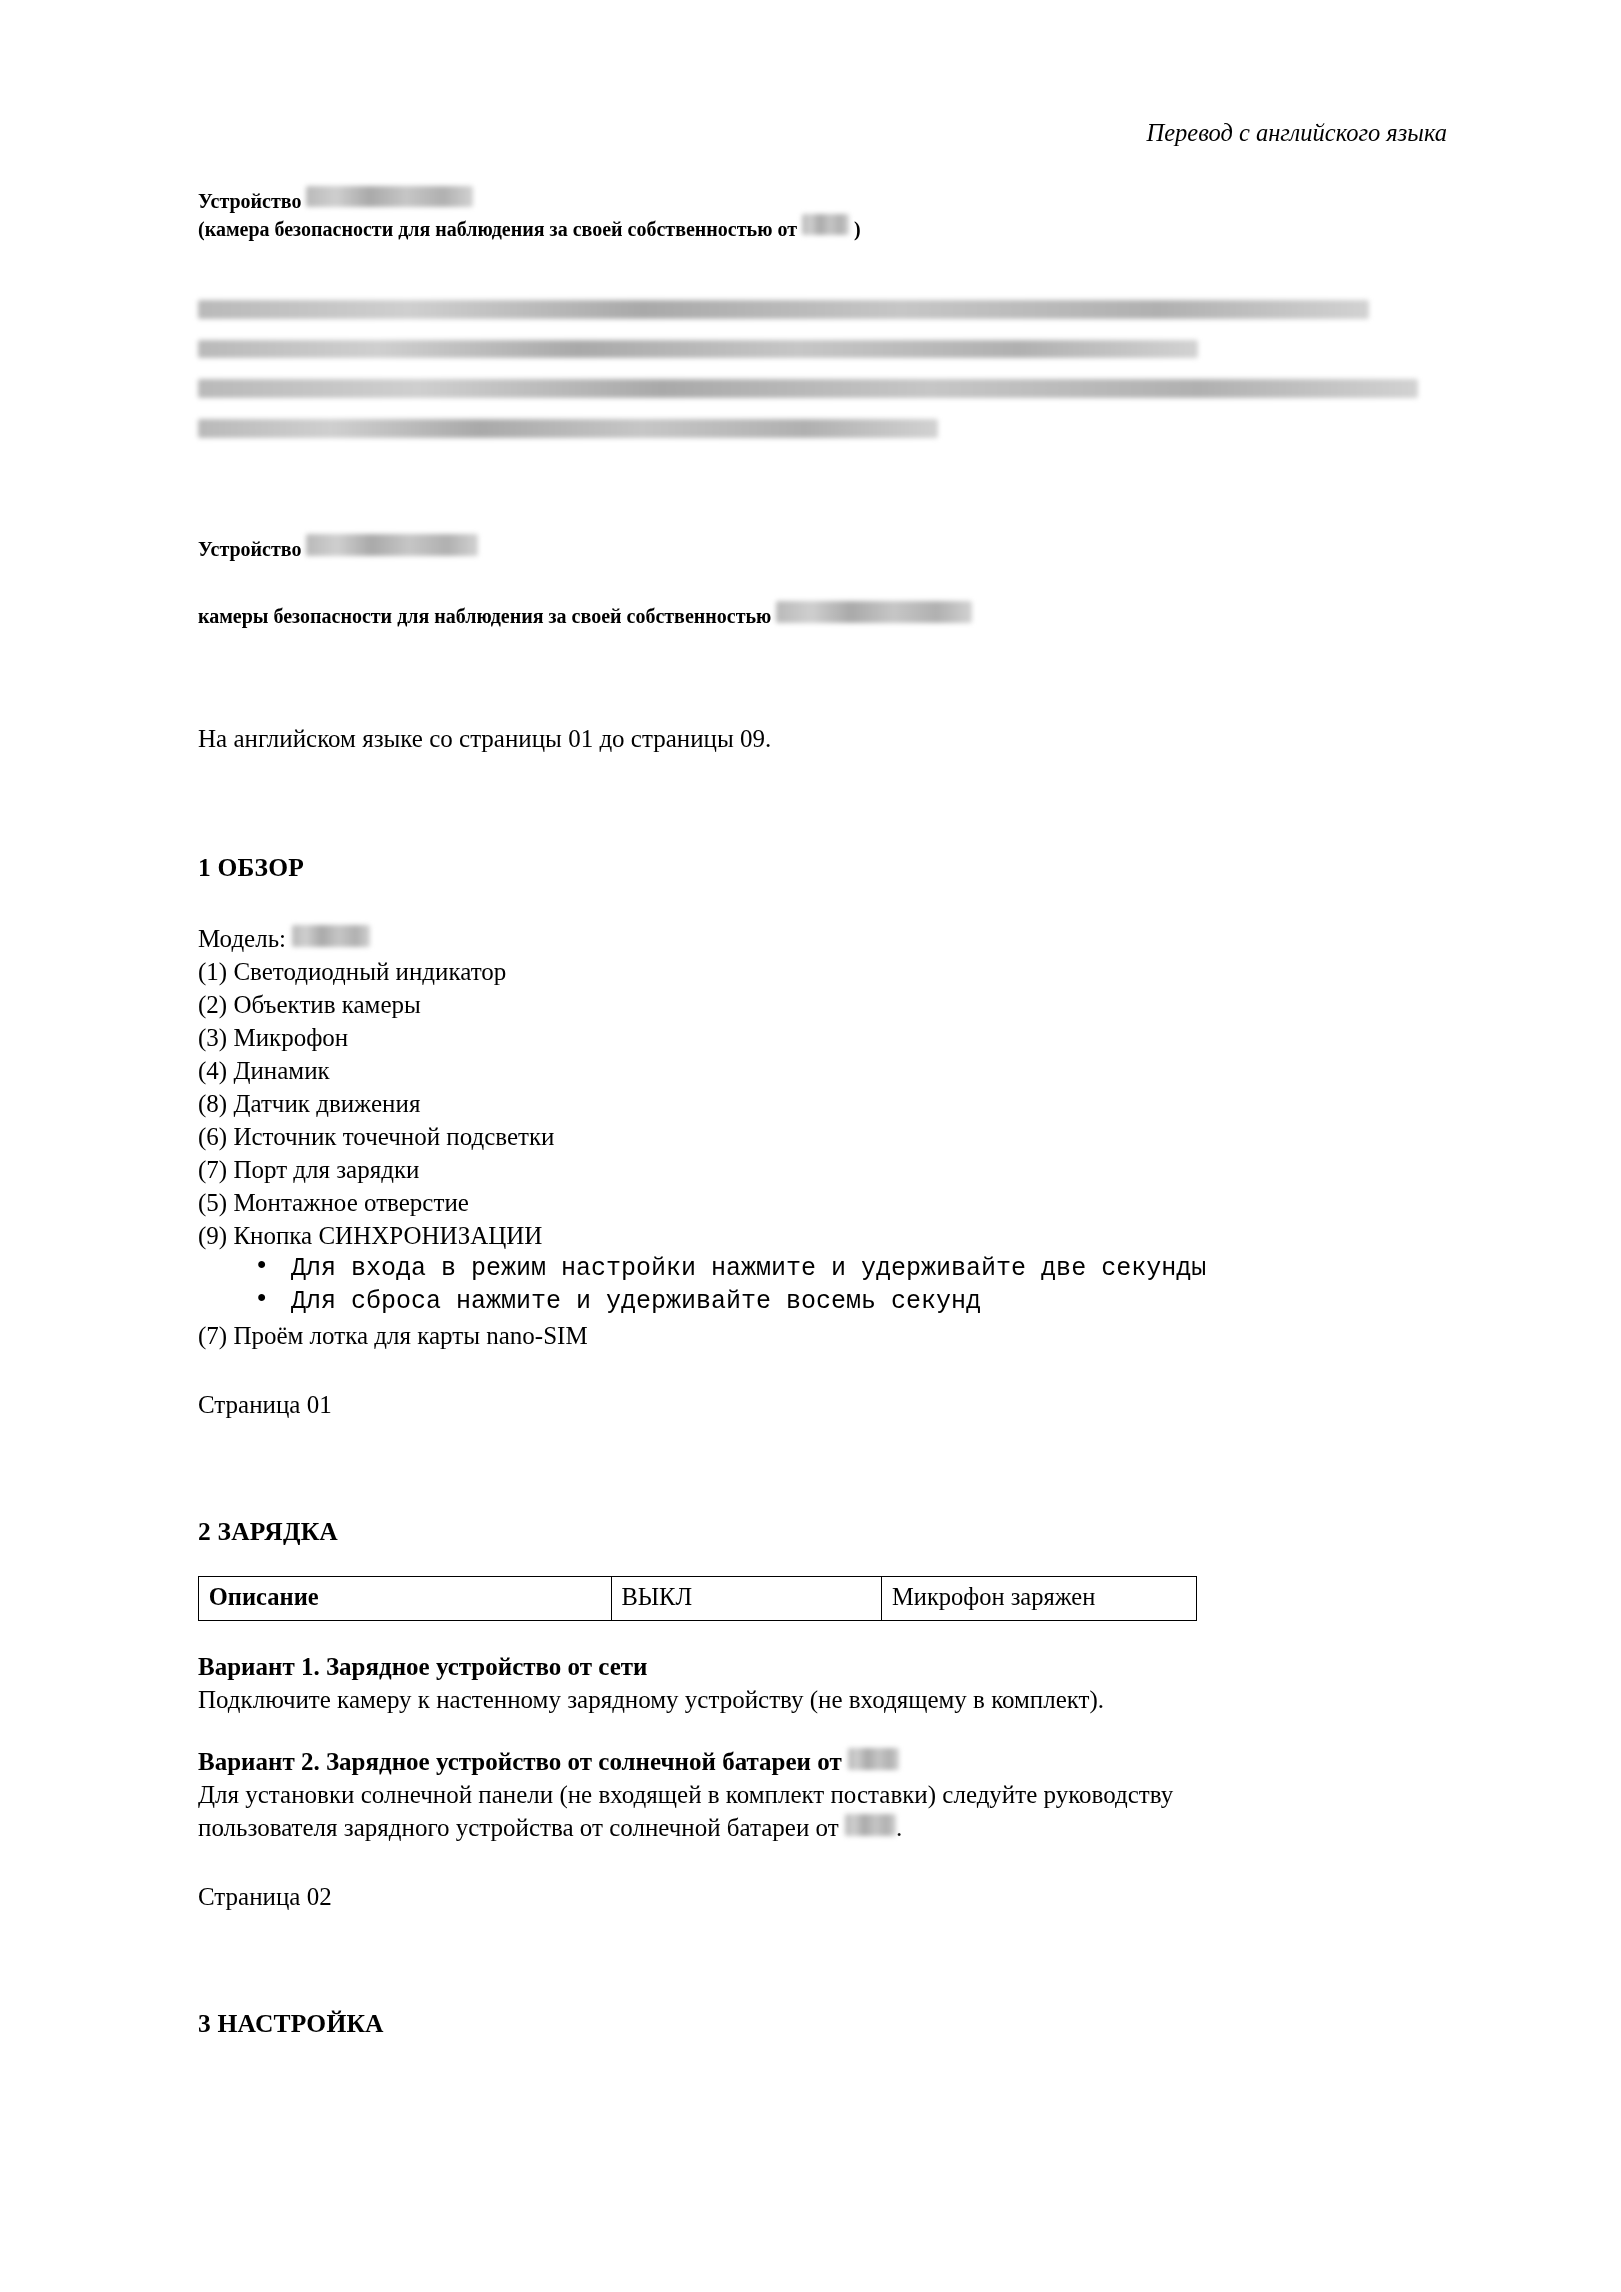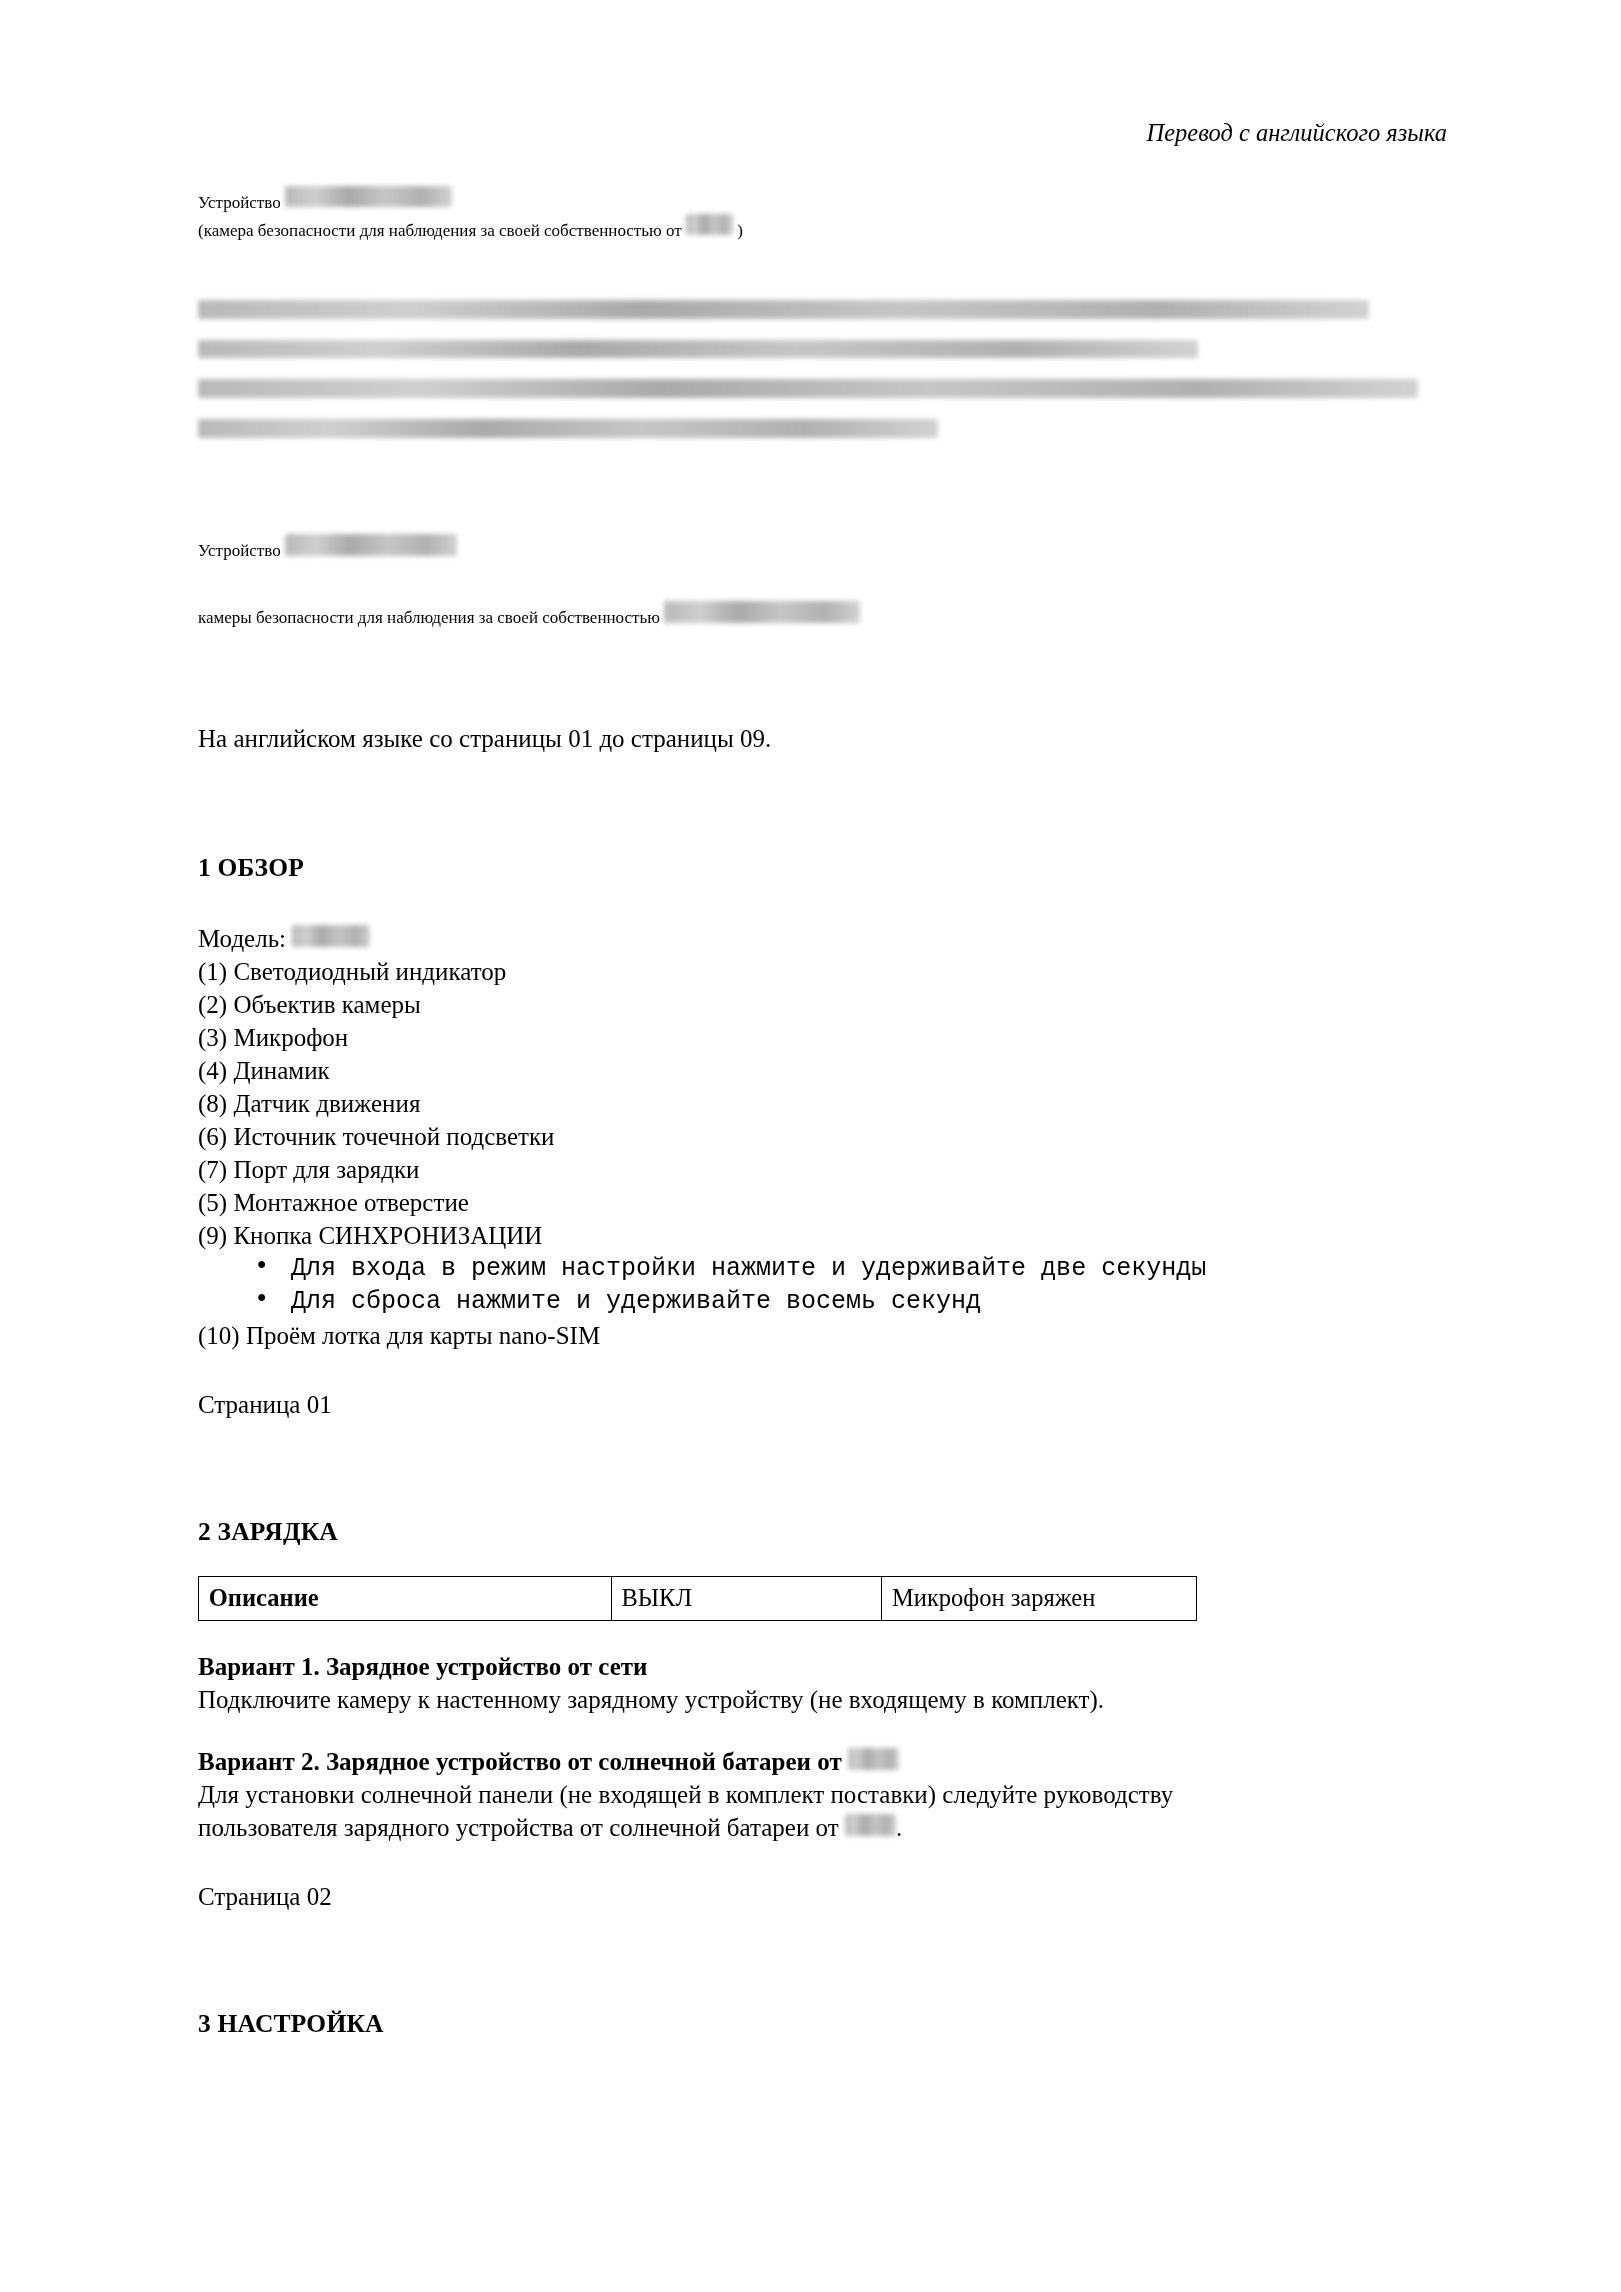--- a/index.html
+++ b/index.html
@@ -41,22 +41,22 @@
     user-select: none;
   }
   .blk.tall { height: 21.6px; }
   p, div.line {
     margin: 0;
     font-size: 25px;
     line-height: 1.32;
   }
   .bold { font-weight: bold; }
   .title-line {
-    font-weight: normal;
-    font-size: 17px;
+    font-weight: bold;
+    font-size: 20px;
     line-height: 1.32;
   }
   .gap-16 { height: 15.7px; }
   .gap-24 { height: 23.5px; }
   .gap-30 { height: 29px; }
   .gap-40 { height: 39px; }
   .gap-50 { height: 49px; }
   .gap-70 { height: 69px; }
 
   .para-blur {
@@ -173,21 +173,21 @@
   <div class="line">(6) Источник точечной подсветки</div>
   <div class="line">(7) Порт для зарядки</div>
   <div class="line">(5) Монтажное отверстие</div>
   <div class="line">(9) Кнопка СИНХРОНИЗАЦИИ</div>
 
   <ul class="bullets">
     <li>Для входа в режим настройки нажмите и удерживайте две секунды</li>
     <li>Для сброса нажмите и удерживайте восемь секунд</li>
   </ul>
 
-  <div class="line">(10) Проём лотка для карты nano-SIM</div>
+  <div class="line">(7) Проём лотка для карты nano-SIM</div>
 
   <div class="gap-40"></div>
 
   <div class="page-no">Страница 01</div>
 
   <div class="gap-70"></div>
   <div class="gap-30"></div>
 
   <div class="section-head">2 ЗАРЯДКА</div>
 

